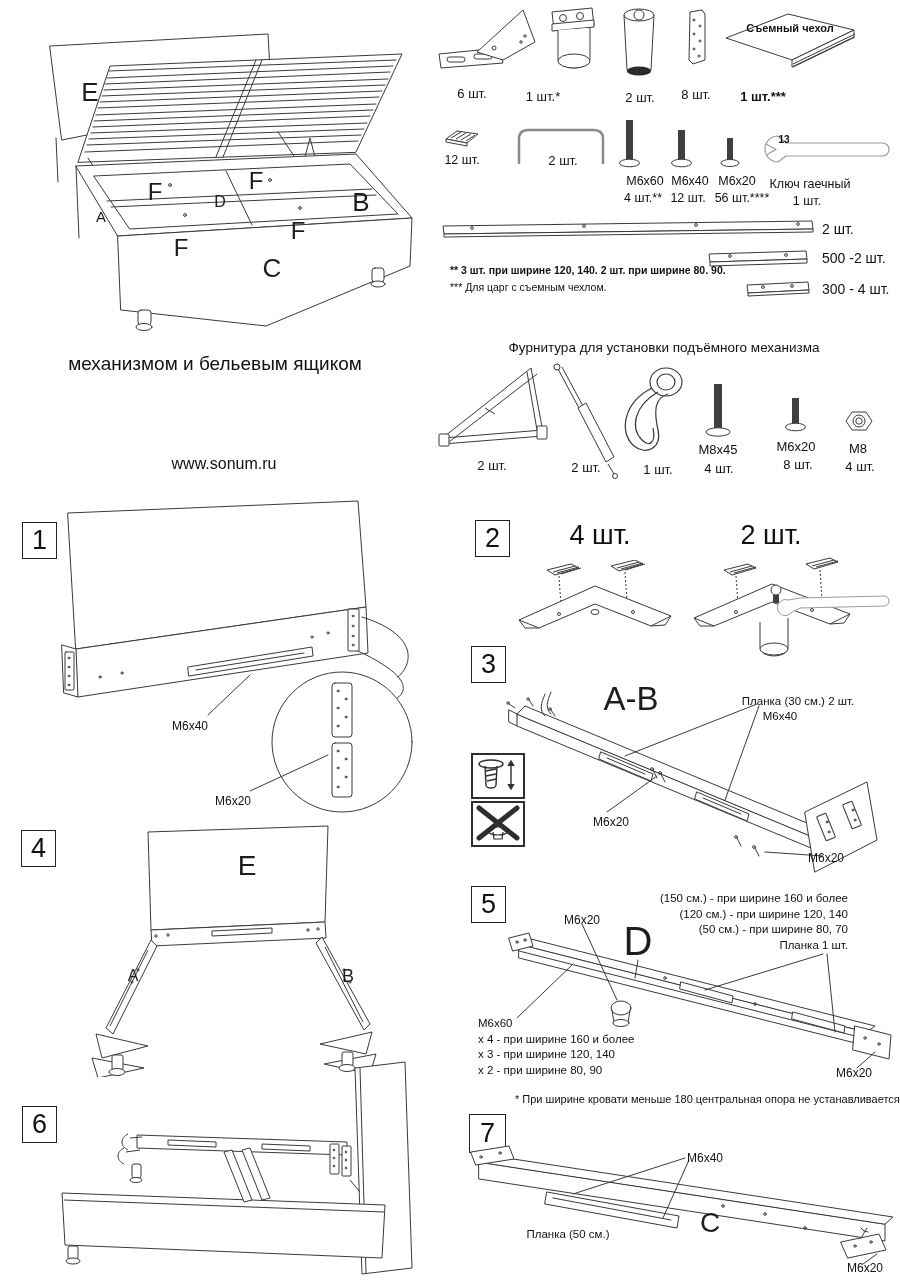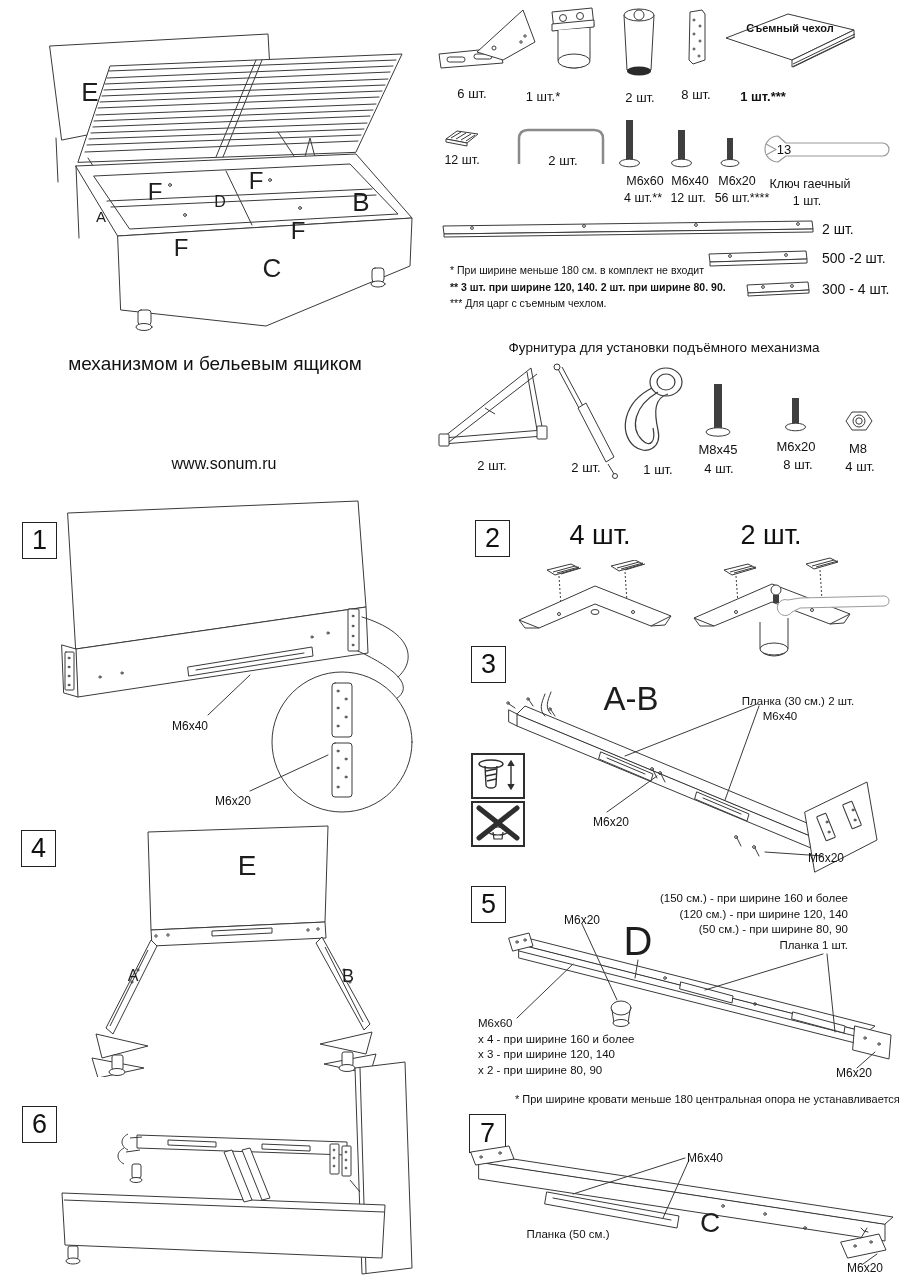--- a/index.html
+++ b/index.html
@@ -154,21 +154,21 @@
     <rect x="7" y="2" width="6" height="24" fill="#3f3f3f" stroke="none"></rect>
     <ellipse cx="10" cy="27" rx="9" ry="3.5" fill="#fff"></ellipse>
   </svg>
   <span class="cap" style="left:737px;top:174px;font-size:12.5px">М6х20</span>
   <span class="cap" style="left:742px;top:191px;font-size:12.5px">56 шт.****</span>
 
   <svg style="left:762px;top:134px" width="136" height="34" viewBox="0 0 136 34" stroke="#9a9a9a" fill="none" stroke-width="1.2" stroke-linejoin="round">
     <path d="M16,2 A13,13 0 1 0 16,28 L24,22 L120,22 A6.5,6.5 0 0 0 127,15.5 A6.5,6.5 0 0 0 120,9 L24,9 Z" fill="#fff"></path>
     <path d="M4,10 L14,15.5 L4,21" fill="#fff"></path>
   </svg>
-  <span class="cap" style="left:784px;top:142px;font-size:13px;font-weight:normal">13</span>
+  <span class="cap" style="left:784px;top:134px;font-size:10px;font-weight:bold">13</span>
   <span class="cap" style="left:810px;top:177px;font-size:12.5px">Ключ гаечный</span>
   <span class="cap" style="left:807px;top:194px;font-size:12.5px">1 шт.</span>
 
   <svg style="left:442px;top:220px" width="374" height="18" viewBox="0 0 374 18" stroke="#3a3a3a" fill="none" stroke-width="1">
     <polygon points="1,6 370,1 371,9 2,14" fill="#fff"></polygon>
     <polygon points="2,14 371,9 371,12 2,17" fill="#fff"></polygon>
     <circle cx="30" cy="8" r="1.4"></circle>
       <circle cx="142" cy="6" r="1.4"></circle>
       <circle cx="254" cy="5" r="1.4"></circle>
       <circle cx="356" cy="4" r="1.4"></circle>
@@ -185,21 +185,20 @@
 
   <svg style="left:746px;top:281px" width="66" height="17" viewBox="0 0 66 17" stroke="#3a3a3a" fill="none" stroke-width="1">
     <polygon points="1,4 62,1 63,9 2,12" fill="#fff"></polygon>
     <polygon points="2,12 63,9 63,12 2,15" fill="#fff"></polygon>
     <circle cx="17" cy="6" r="1.4"></circle>
       <circle cx="46" cy="5" r="1.4"></circle>
   </svg>
   <span class="lbl" style="left:822px;top:281px;font-size:14px">300 - 4 шт.</span>
 
   <div class="notes">
-    <div>* При ширине меньше 180 см. в комплект не входит</div>
     <div class="b">** 3 шт. при ширине  120, 140. 2 шт. при ширине 80. 90.</div>
     <div>***  Для царг с съемным чехлом.</div>
   </div>
 
   <span class="cap" style="left:664px;top:340px;font-size:13.5px">Фурнитура для установки подъёмного механизма</span>
 
   <svg style="left:437px;top:358px" width="112" height="92" viewBox="0 0 112 92" stroke="#3a3a3a" fill="none" stroke-width="1" stroke-linejoin="round">
     <path d="M8,78 L94,10"></path>
       <path d="M12,84 L100,16"></path>
     <path d="M6,80 L106,72"></path>
@@ -443,21 +442,21 @@
   <span class="letter" style="left:348px;top:976px;font-size:18px">B</span>
 
   <div class="badge" style="left:471px;top:886px">
       <span>5</span>
     </div>
   <span class="cap" style="left:582px;top:913px;font-size:12px">М6х20</span>
   <span class="letter" style="left:638px;top:941px;font-size:40px">D</span>
   <div class="rtxt" style="left:598px;top:891px;width:250px">
     <div>(150 см.) - при ширине 160 и более</div>
     <div>(120 см.) - при ширине 120, 140</div>
-    <div>(50 см.) - при ширине 80, 90</div>
+    <div>(50 см.) - при ширине 80, 70</div>
     <div>Планка 1 шт.</div>
   </div>
   <div class="ltxt" style="left:478px;top:1016px">
     <div>М6х60</div>
     <div>x 4 - при ширине 160 и более</div>
     <div>x 3 - при ширине 120, 140</div>
     <div>x 2 - при ширине 80, 90</div>
   </div>
   <svg style="left:505px;top:920px" width="392" height="162" viewBox="0 0 392 162" stroke="#3a3a3a" fill="none" stroke-width="1" stroke-linejoin="round" stroke-linecap="round">
     <polygon points="14,24 362,112 362,126 14,38" fill="#fff"></polygon>

